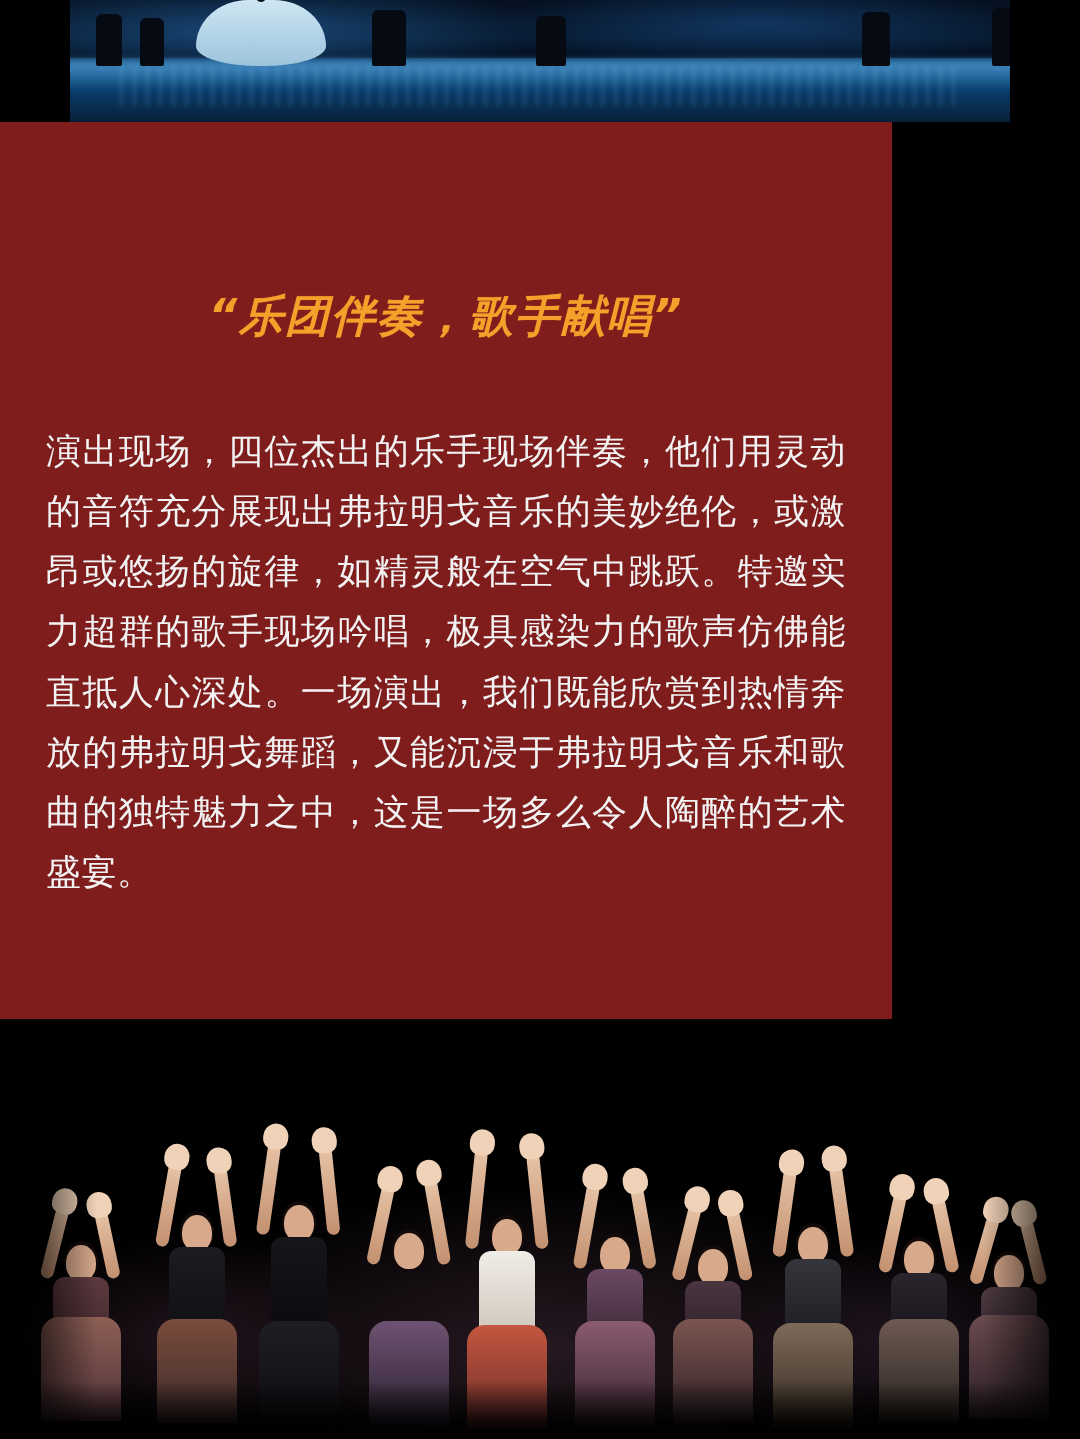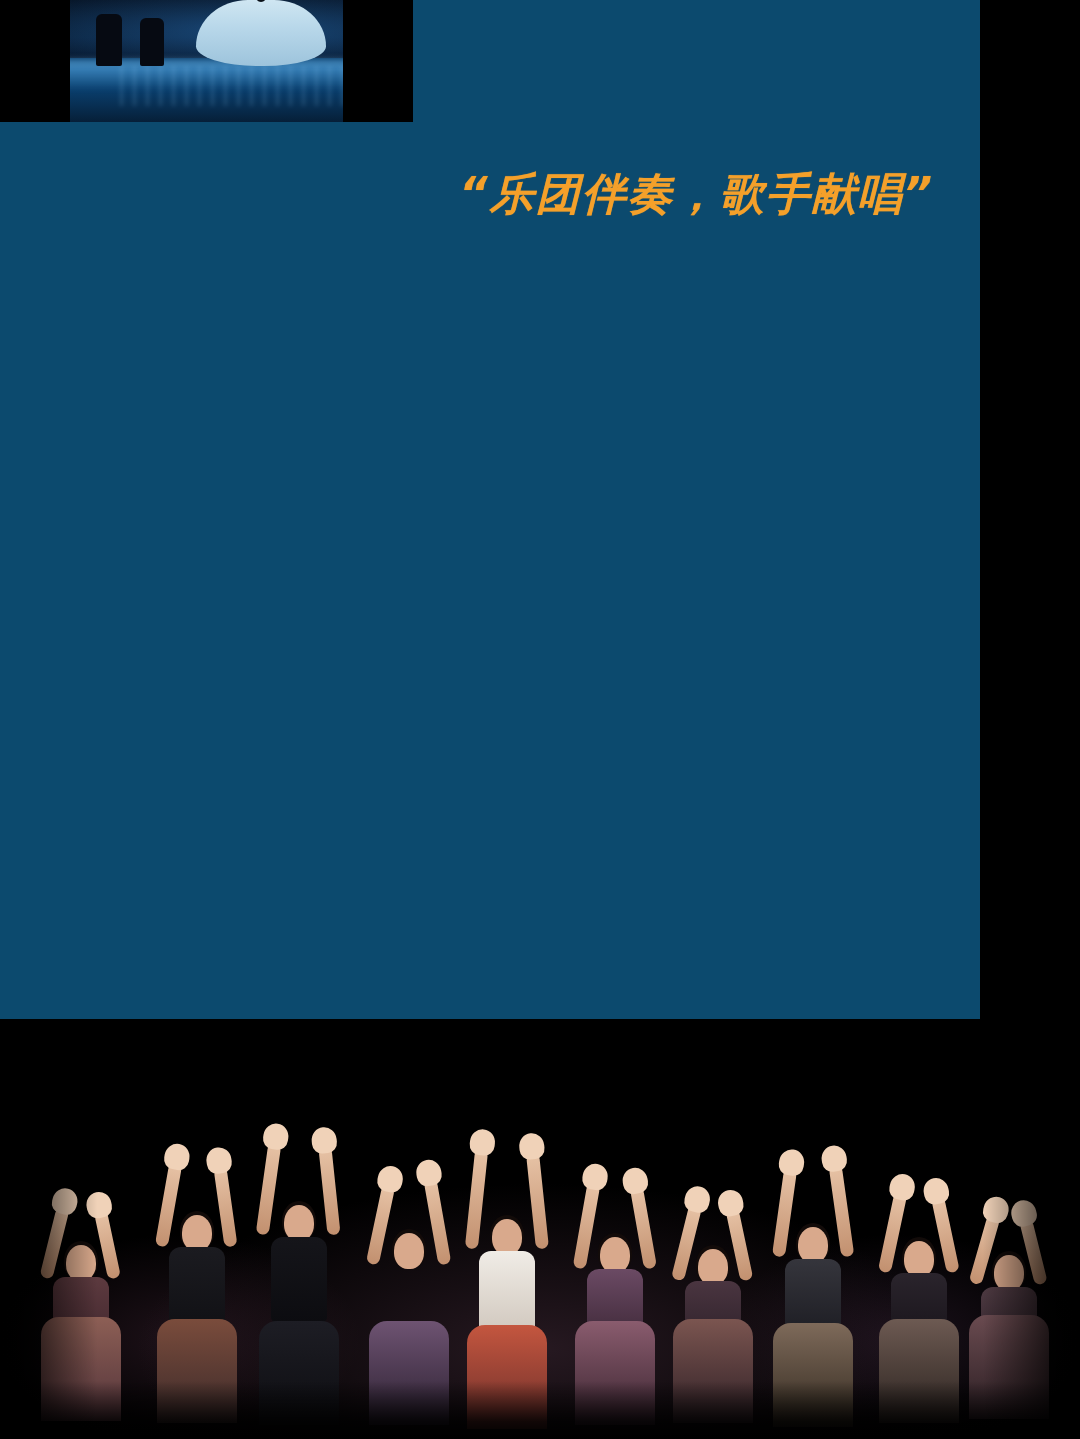--- a/index.html
+++ b/index.html
@@ -10,25 +10,26 @@
   body {
     width: 1080px;
     height: 1439px;
     overflow: hidden;
     font-family: "Liberation Sans", "DejaVu Sans", sans-serif;
     color: #ffffff;
     position: relative;
   }
 
   .page {
-    width: 980px;
+    width: 892px;
     height: 1439px;
-    background: #0c4a6e;
+    background: #7f1d1d;
     position: relative;
     display: flex;
+    flex-direction: column;
   }
 
   
   .top-image {
     position: relative;
     width: 1080px;
     height: 122px;
     overflow: hidden;
     background: #02060f;
   }
@@ -246,20 +247,21 @@
     <div class="fig dark" style="left:536px; width:30px; height:50px;"></div>
     <div class="fig dark" style="left:862px; width:28px; height:54px;"></div>
     <div class="fig dark" style="left:992px; width:30px; height:58px;"></div>
 
     <div class="dark-wing-l"></div>
     <div class="dark-wing-r"></div>
   </div>
 
   <div class="content">
     <h1 class="headline">“乐团伴奏，歌手献唱”</h1>
+    <p class="body-text">演出现场，四位杰出的乐手现场伴奏，他们用灵动的音符充分展现出弗拉明戈音乐的美妙绝伦，或激昂或悠扬的旋律，如精灵般在空气中跳跃。特邀实力超群的歌手现场吟唱，极具感染力的歌声仿佛能直抵人心深处。一场演出，我们既能欣赏到热情奔放的弗拉明戈舞蹈，又能沉浸于弗拉明戈音乐和歌曲的独特魅力之中，这是一场多么令人陶醉的艺术盛宴。</p>
   </div>
 
   <div class="bottom-image">
     <div class="glow"></div>
 
     <div class="dancer" style="left:44px; bottom:18px; height:180px;">
       <div class="head"></div>
       <div class="torso" style="background:linear-gradient(180deg,#5d3a3f,#3a2229);"></div>
       <div class="skirt" style="background:linear-gradient(180deg,#8d5f55,#52333a);"></div>
       <div class="arm" style="left:4px; top:-34px; height:72px; transform:rotate(14deg);">

